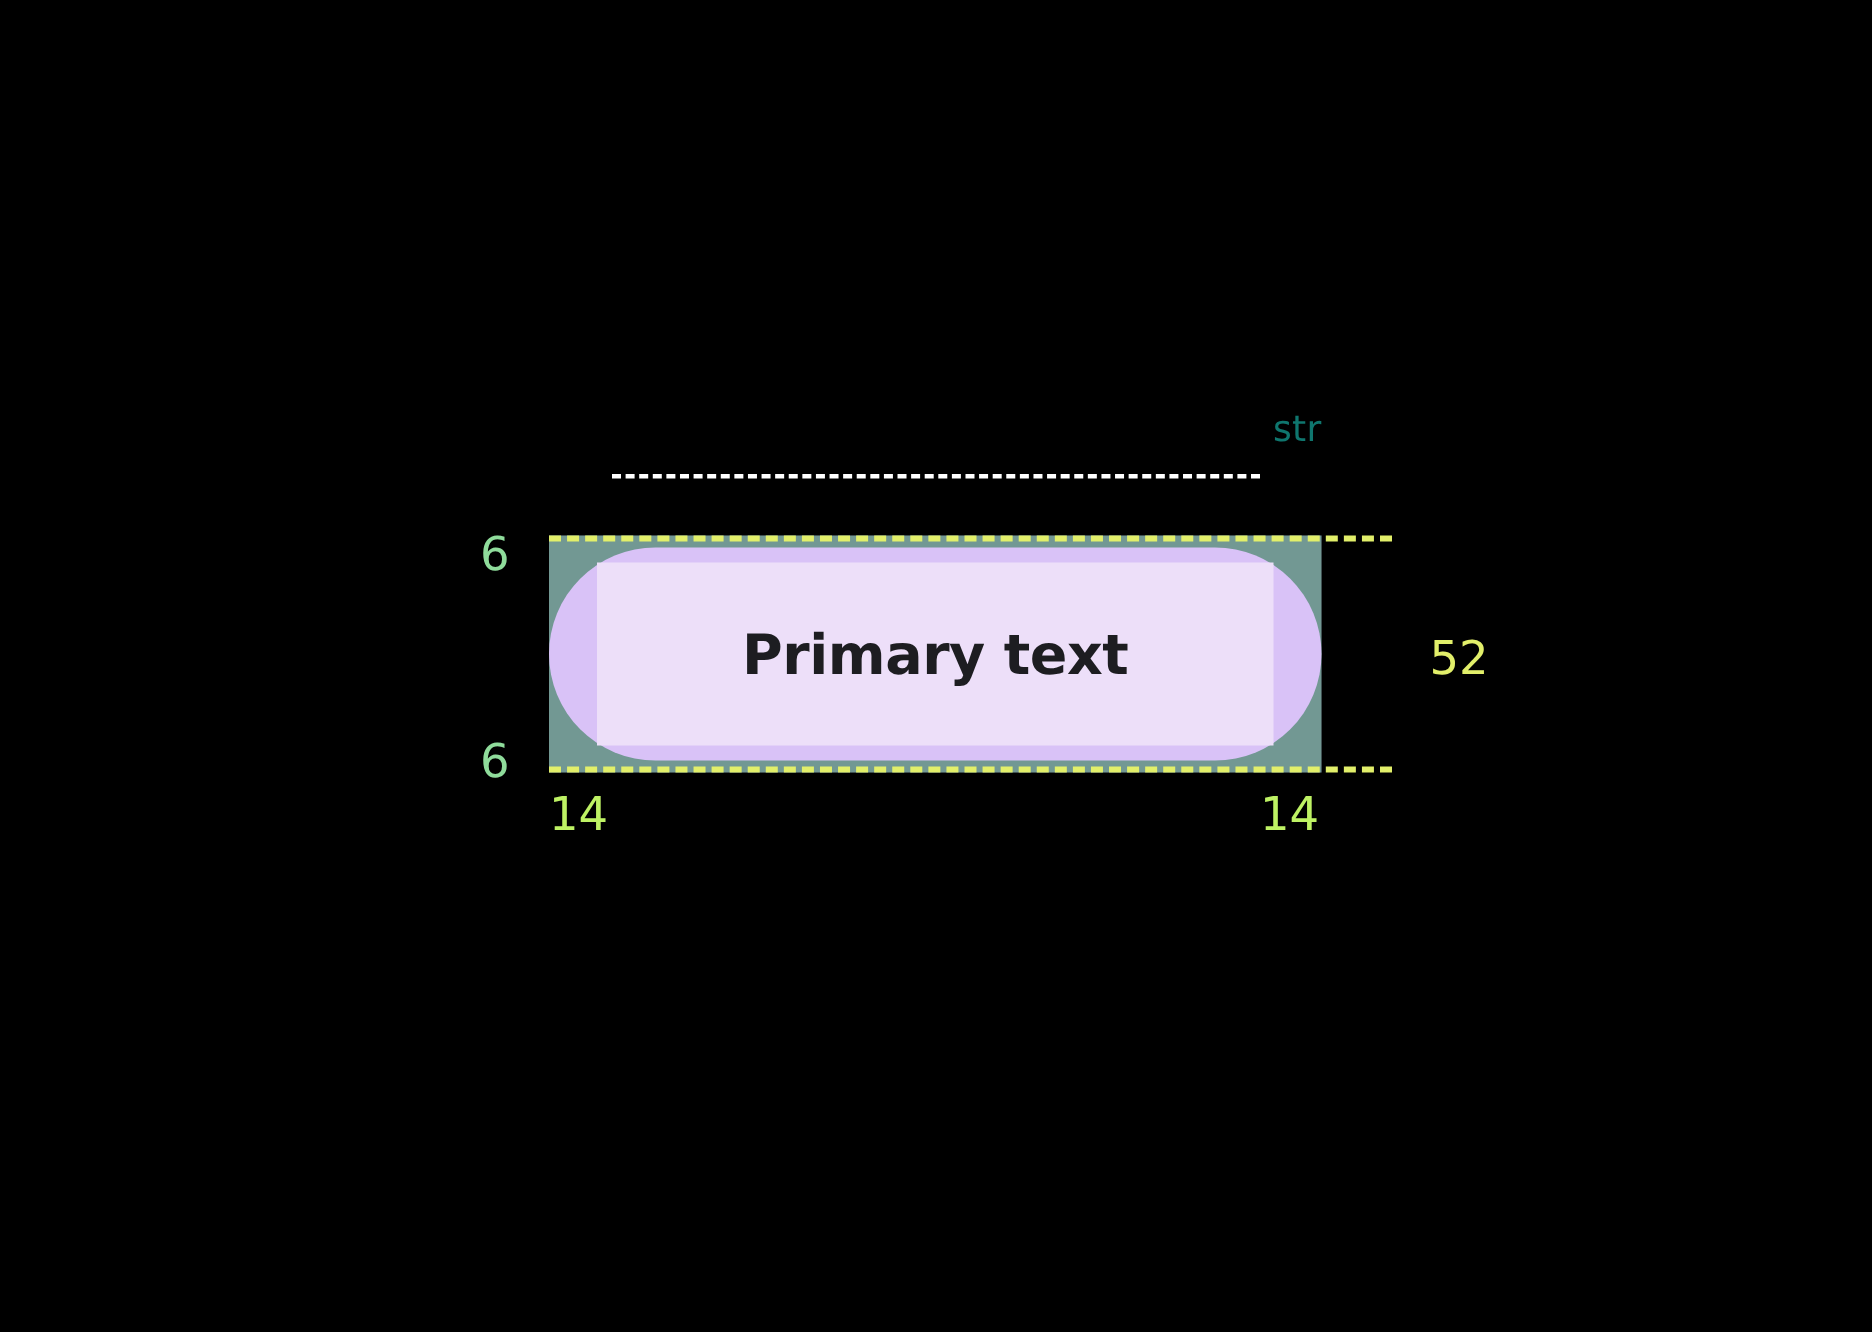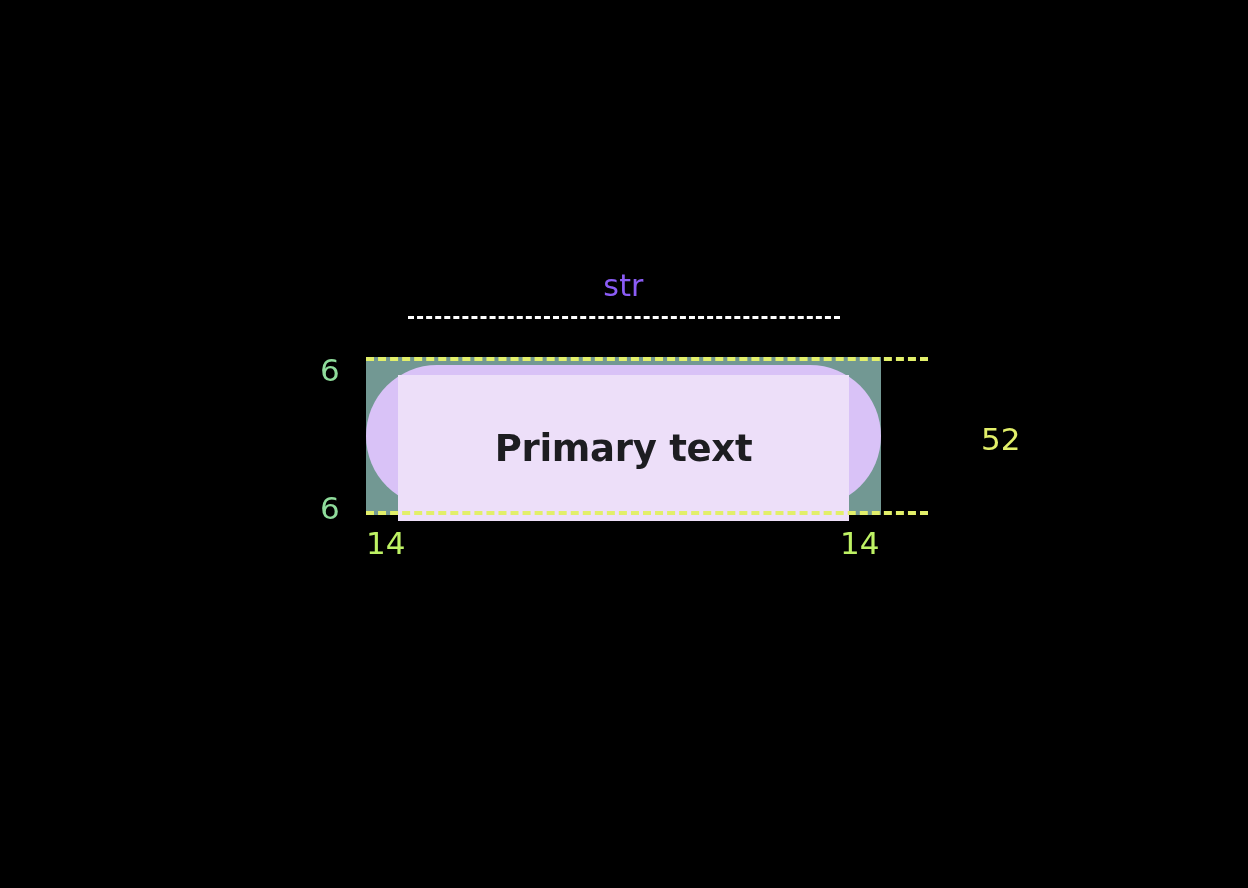--- a/index.html
+++ b/index.html
@@ -24,23 +24,23 @@
     width: 1248px;
     height: 888px;
   }
 
   
   .str-label {
     position: absolute;
     left: 366px;
     top: 266px;
     width: 515px;
-    text-align: center;
-    color: #8b5cf6;
-    font-size: 30px;
+    text-align: right;
+    color: #0f766e;
+    font-size: 24px;
     line-height: 40px;
     letter-spacing: 0.2px;
     white-space: nowrap;
   }
   .str-rule {
     position: absolute;
     left: 408px;
     top: 316px;
     width: 432px;
     height: 0;
@@ -91,21 +91,21 @@
     background: #d9c2f7;
     z-index: 3;
   }
 
   
   .content-rect {
     position: absolute;
     left: 398px;
     top: 375px;
     width: 451px;
-    height: 146px;
+    height: 122px;
     background: #eddff9;
     z-index: 4;
     display: flex;
     align-items: center;
     justify-content: center;
   }
   .primary-text {
     color: #1d1d21;
     font-size: 37px;
     font-weight: 700;
@@ -123,21 +123,21 @@
     z-index: 8;
   }
   .meas.green  { color: #8fdc9b; }
   .meas.purple { color: #bef264; }
   .meas.yellow { color: #e2ef6a; }
 
   .meas-pad-top    { left: 320px; top: 353px; }
   .meas-pad-bottom { left: 320px; top: 491px; }
   .meas-left-14    { left: 366px; top: 526px; }
   .meas-right-14   { left: 840px; top: 526px; }
-  .meas-height-52  { left: 953px; top: 422px; margin-left: 28px; }
+  .meas-height-52  { left: 953px; top: 422px; }
 </style>
 </head>
 <body>
 
 <div id="stage">
 
   <div class="str-label">str</div>
   <div class="str-rule"></div>
 
   <div class="guide-h top"></div>

